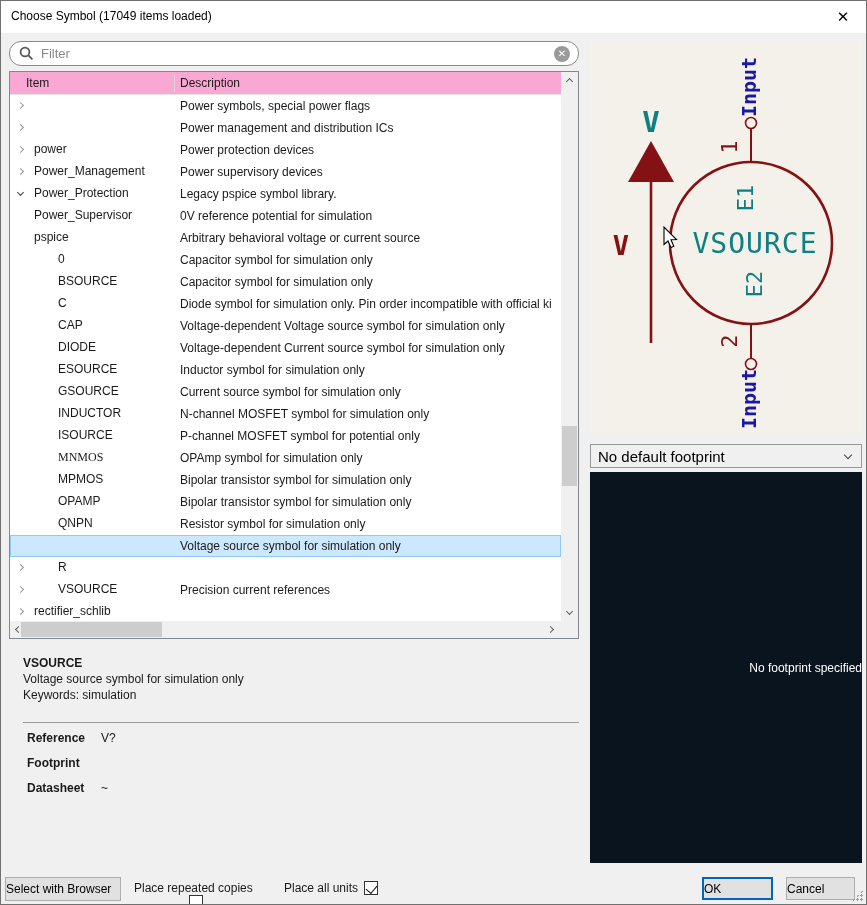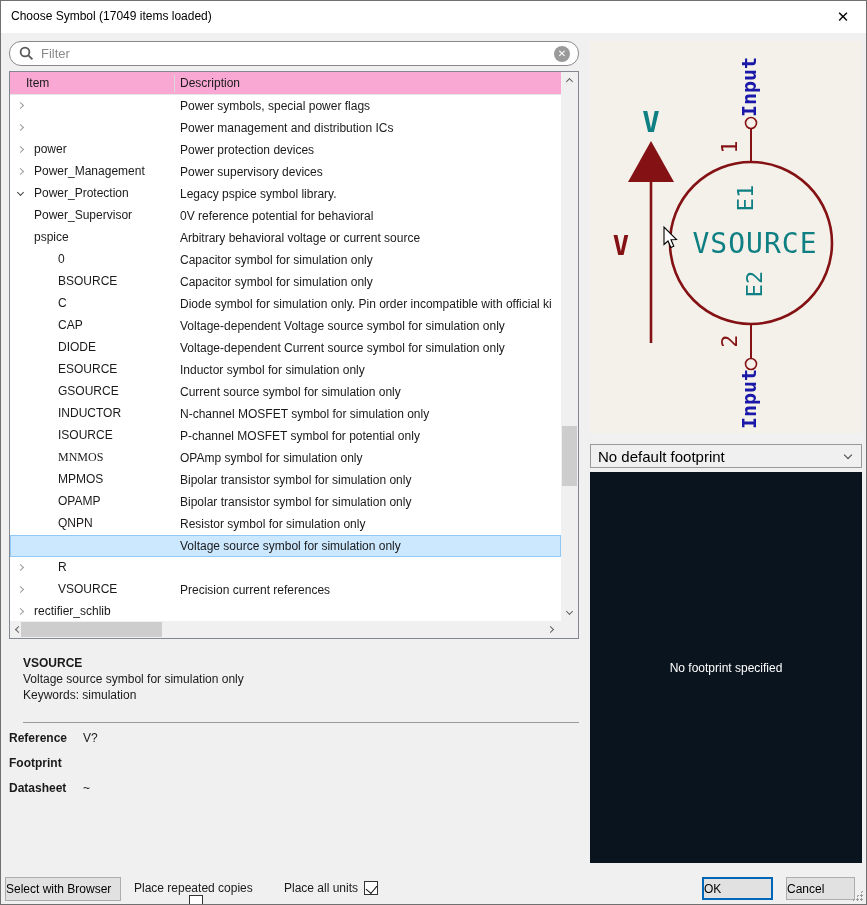--- a/index.html
+++ b/index.html
@@ -43,31 +43,31 @@
   .sb-down { left:6px; bottom:7px; transform:rotate(45deg); }
   .sb-left { left:6px; top:6px; transform:rotate(135deg); }
   .sb-right{ right:8px; top:6px; transform:rotate(-45deg); }
 
   
   .details { position:absolute; left:8px; top:648px; width:570px; }
   .d-name { font-weight:bold; margin:7px 0 2px 14px; }
   .d-desc { margin:2px 0 2px 14px; }
   .d-keywords { margin:2px 0 0 14px; }
   .d-hr { height:1px; background:#9a9a9a; margin:20px 0 0 14px; }
-  .prop { position:relative; height:25px; }
+  .prop { position:relative; margin-left:18px; height:25px; }
   .prop .plabel { position:absolute; left:0; top:8px; font-weight:bold; }
   .prop .pvalue { position:absolute; left:74px; top:8px; }
   .prop:first-of-type { margin-top:14px; }
 
   
   .sympreview { position:absolute; left:589px; top:40px; width:272px; height:392px; background:#f4f1ea; }
   .fpdrop { position:absolute; left:589px; top:443px; width:272px; height:24px; background:#f0f0f0; border:1px solid #999; display:flex; align-items:center; cursor:pointer; }
   .fpdrop .dlabel { margin-left:7px; flex:1; font-size:15px; color:#000; }
   .drop-chev { width:6px; height:6px; border-right:1.4px solid #444; border-bottom:1.4px solid #444; transform:rotate(45deg); margin-right:10px; margin-top:-3px; }
-  .fppreview { position:absolute; left:589px; top:471px; width:272px; height:391px; background:#0a141f; display:flex; align-items:center; justify-content:center; }
+  .fppreview { position:absolute; left:589px; top:471px; width:272px; height:391px; background:#0a141f; display:flex; align-items:center; justify-content:flex-end; }
   .fppreview .fptext { color:#fff; font-size:12px; }
 
   
   .btn { position:absolute; height:24px; background:#e1e1e1; border:1px solid #adadad; font-family:inherit; font-size:12px; color:#000; text-align:left; cursor:pointer; }
   .btn-browser { left:4px; top:876px; width:116px; }
   .btn-ok { left:701px; top:876px; width:71px; height:23px; border:2px solid #0067b8; }
   .btn-cancel { left:785px; top:876px; width:69px; height:23px; }
   .chk-group { position:absolute; top:880px; display:flex; align-items:center; }
   .cg1 { left:133px;flex-direction:column; } .cg2 { left:283px; }
   .chk-label { margin-right:6px; }
@@ -123,21 +123,21 @@
           <span class="item-label" style="left: 24px;">Power_Supervisor</span>
           <span class="desc-label">Power supervisory devices</span>
         </div>
         <div class="row">
           <span class="chev expanded"></span>
           <span class="item-label" style="left: 24px;">pspice</span>
           <span class="desc-label">Legacy pspice symbol library.</span>
         </div>
         <div class="row">
           <span class="item-label" style="left: 48px;">0</span>
-          <span class="desc-label">0V reference potential for behavioral</span>
+          <span class="desc-label">0V reference potential for simulation</span>
         </div>
         <div class="row">
           <span class="item-label" style="left: 48px;">BSOURCE</span>
           <span class="desc-label">Arbitrary behavioral voltage or current source</span>
         </div>
         <div class="row">
           <span class="item-label" style="left: 48px;">C</span>
           <span class="desc-label">Capacitor symbol for simulation only</span>
         </div>
         <div class="row">

